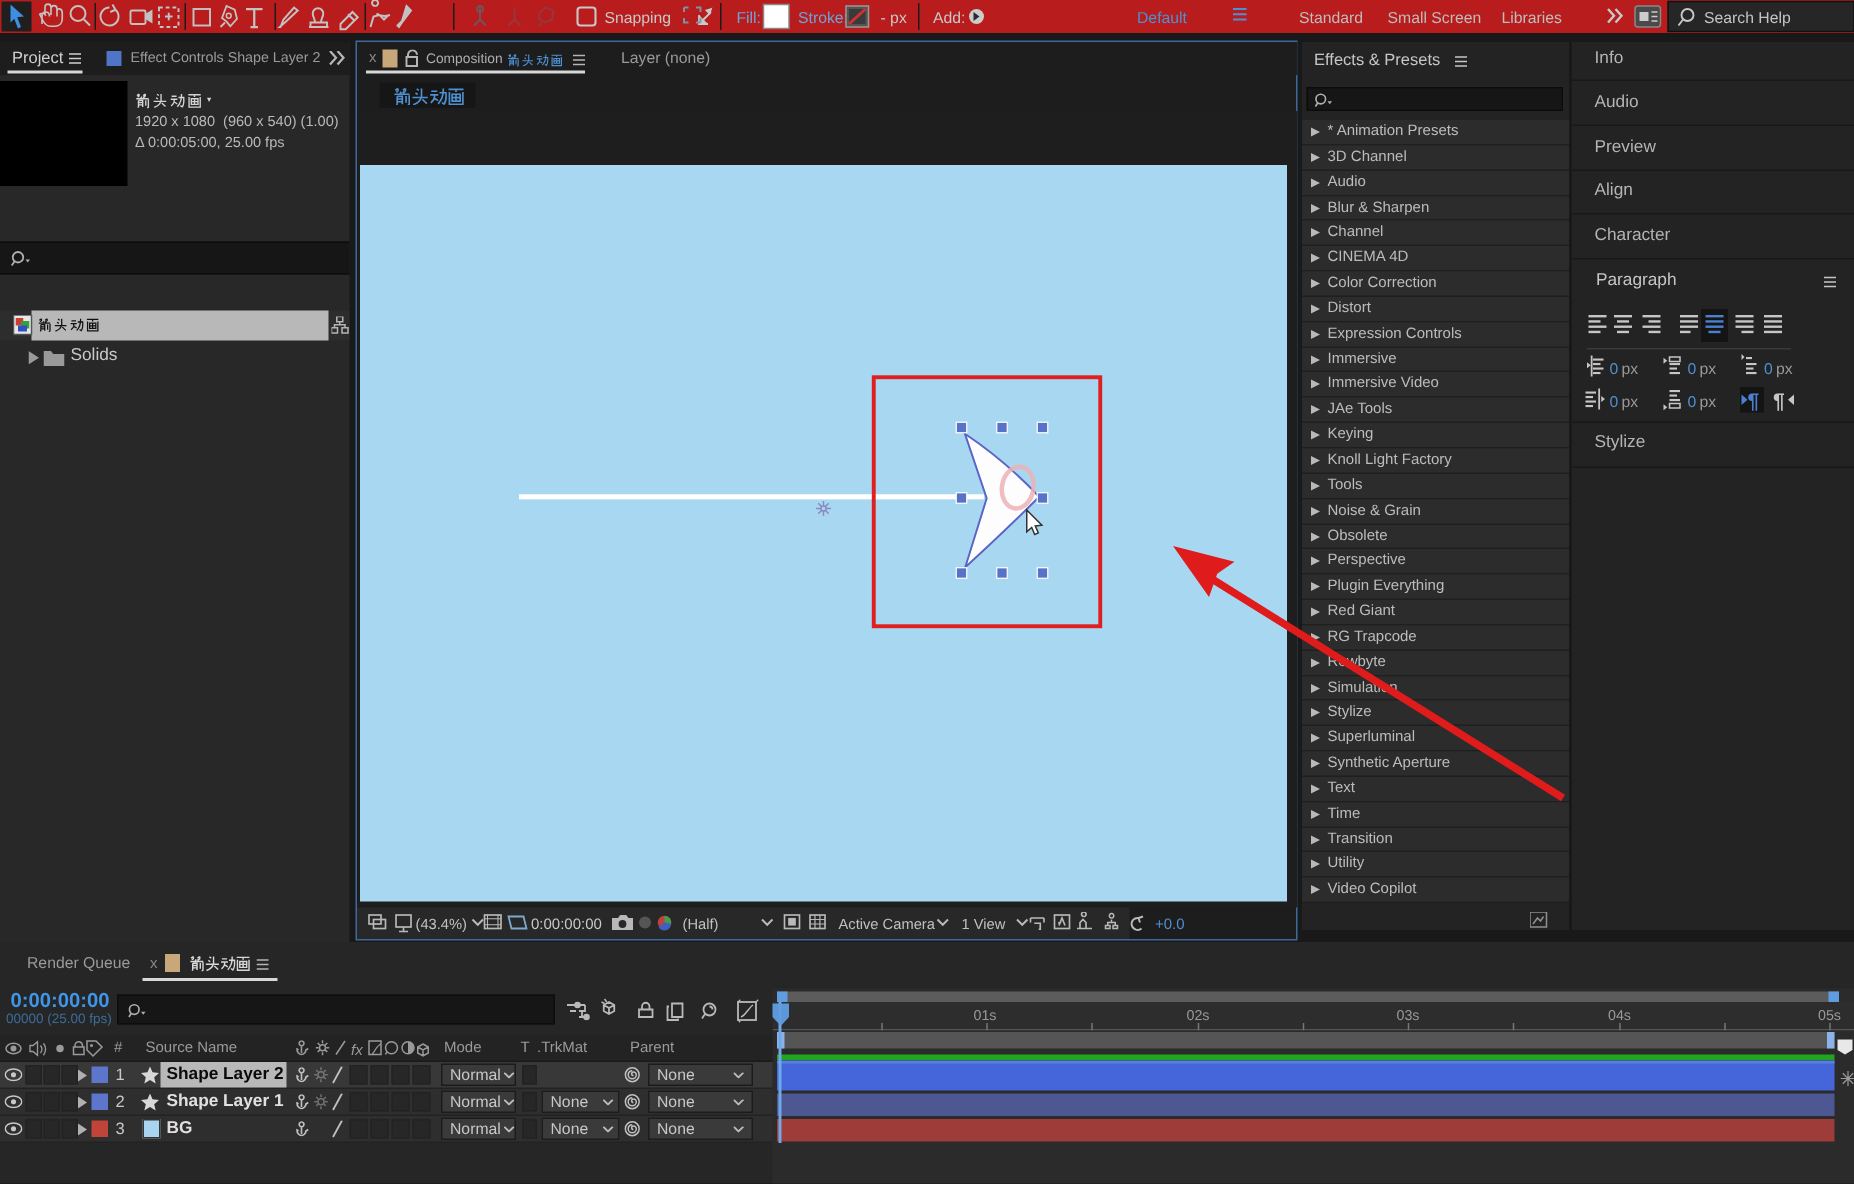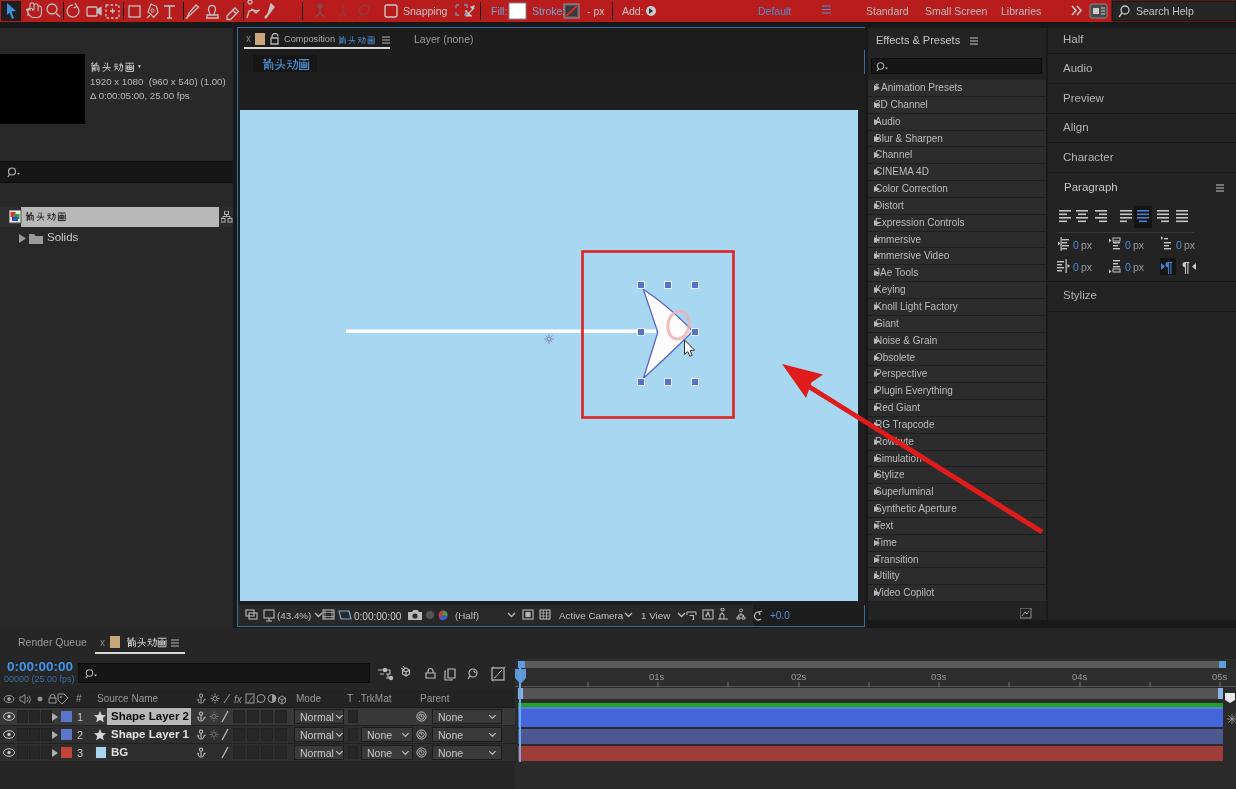--- a/index.html
+++ b/index.html
@@ -107,20 +107,33 @@
       <path d="M1101 8 h4 M1101 11 h4 M1101 14 h4" stroke="#ccc"></path>
 <rect x="1112" y="1" width="124" height="20" fill="#262626" stroke="#111"></rect>
 <circle cx="1125" cy="10" r="4" fill="none" stroke="#c8c8c8" stroke-width="1.3"></circle>
       <path d="M1122 13 l-3 4" stroke="#c8c8c8" stroke-width="1.3"></path>
 <text x="1136" y="15" fill="#c4c4c4" font-size="10.5">Search Help</text>
 </svg>
 </div>
 
 <div class="panel" id="leftpanel" style="left:0;top:28px;width:233px;height:600px">
 
+ <div class="abs" style="left:0;top:0;width:233px;height:22px;background:#1d1d1d">
+  <span class="abs" style="left:8px;top:5px;color:#cfcfcf;font-size:11px">Project</span>
+  <svg class="abs" style="left:46px;top:7px" width="9" height="9">
+        <path d="M0 1 h8 M0 4 h8 M0 7 h8" stroke="#cfcfcf"></path>
+      </svg>
+  <div class="abs" style="left:5px;top:19px;width:50px;height:2px;background:#d8d8d8"></div>
+  <div class="abs" style="left:71px;top:6px;width:10px;height:10px;background:#4f74c8"></div>
+  <span class="abs" style="left:87px;top:5px;color:#9a9a9a;font-size:9.5px;white-space:nowrap">Effect Controls Shape Layer 2</span>
+  <path>
+  <svg class="abs" style="left:219px;top:6px" width="12" height="10">
+          <path d="M1 0 l4 4.5 -4 4.5 m5-9 l4 4.5 -4 4.5" stroke="#b5b5b5" stroke-width="1.5" fill="none"></path>
+        </svg>
+ </path></div>
 
  <div class="abs" style="left:0;top:26px;width:85px;height:70px;background:#000"></div>
  <svg class="abs" style="left:90px;top:33px" width="62" height="11.6" viewBox="0 0 75 14" color="#d4d4d4">
       <use href="#c1" x="0" y="1"></use>
       <use href="#c2" x="14" y="1"></use>
       <use href="#c3" x="28" y="1"></use>
       <use href="#c4" x="42" y="1"></use>
       <path d="M58 5 l3.5 0 -1.75 3.5 Z" fill="#d4d4d4"></path>
     </svg>
  <div class="abs" style="left:90px;top:48px;color:#b9b9b9;font-size:9.7px;white-space:nowrap">1920 x 1080&nbsp; (960 x 540) (1.00)</div>
@@ -298,21 +311,21 @@
       <div class="fxr">Channel</div>
       <div class="fxr">CINEMA 4D</div>
       <div class="fxr">Color Correction</div>
       <div class="fxr">Distort</div>
       <div class="fxr">Expression Controls</div>
       <div class="fxr">Immersive</div>
       <div class="fxr">Immersive Video</div>
       <div class="fxr">JAe Tools</div>
       <div class="fxr">Keying</div>
       <div class="fxr">Knoll Light Factory</div>
-      <div class="fxr">Giant</div>
+      <div class="fxr">Tools</div>
       <div class="fxr">Noise &amp; Grain</div>
       <div class="fxr">Obsolete</div>
       <div class="fxr">Perspective</div>
       <div class="fxr">Plugin Everything</div>
       <div class="fxr">Red Giant</div>
       <div class="fxr">RG Trapcode</div>
       <div class="fxr">Rowbyte</div>
       <div class="fxr">Simulation</div>
       <div class="fxr">Stylize</div>
       <div class="fxr">Superluminal</div>
@@ -322,26 +335,26 @@
       <div class="fxr">Transition</div>
       <div class="fxr">Utility</div>
       <div class="fxr">Video Copilot</div>
     </div>
  <svg class="abs" style="left:152px;top:580px" width="12" height="11">
       <rect x="0" y="0" width="11" height="10" fill="none" stroke="#909090"></rect>
       <path d="M2 8 l3-4 2 2 2-3" stroke="#909090" fill="none"></path>
     </svg>
 </div>
 <style>
-.fxr{height:16.85px;background:#2c2c2c;border-bottom:1px solid #1f1f1f;position:relative;color:#bcbcbc;font-size:10px;line-height:16.5px;padding-left:7px;white-space:nowrap}
+.fxr{height:16.85px;background:#2c2c2c;border-bottom:1px solid #1f1f1f;position:relative;color:#bcbcbc;font-size:10px;line-height:16.5px;padding-left:17px;white-space:nowrap}
 .fxr:before{content:"";position:absolute;left:6px;top:5px;border-left:6px solid #b9b9b9;border-top:3.5px solid transparent;border-bottom:3.5px solid transparent}
 </style>
 
 <div class="panel" id="rightbar" style="left:1048px;top:28px;width:188px;height:592px;background:#232323">
- <span class="abs" style="left:15px;top:5px;color:#b4b4b4;font-size:11.5px">Half</span>
+ <span class="abs" style="left:15px;top:5px;color:#b4b4b4;font-size:11.5px">Info</span>
  <div class="abs" style="left:0;top:25px;width:188px;height:1px;background:#181818"></div>
  <span class="abs" style="left:15px;top:34px;color:#b4b4b4;font-size:11.5px">Audio</span>
  <div class="abs" style="left:0;top:55px;width:188px;height:1px;background:#181818"></div>
  <span class="abs" style="left:15px;top:64px;color:#b4b4b4;font-size:11.5px">Preview</span>
  <div class="abs" style="left:0;top:85px;width:188px;height:1px;background:#181818"></div>
  <span class="abs" style="left:15px;top:93px;color:#b4b4b4;font-size:11.5px">Align</span>
  <div class="abs" style="left:0;top:114px;width:188px;height:1px;background:#181818"></div>
  <span class="abs" style="left:15px;top:123px;color:#b4b4b4;font-size:11.5px">Character</span>
  <div class="abs" style="left:0;top:144px;width:188px;height:1px;background:#181818"></div>
  <span class="abs" style="left:16px;top:153px;color:#c6c6c6;font-size:11.5px">Paragraph</span>

